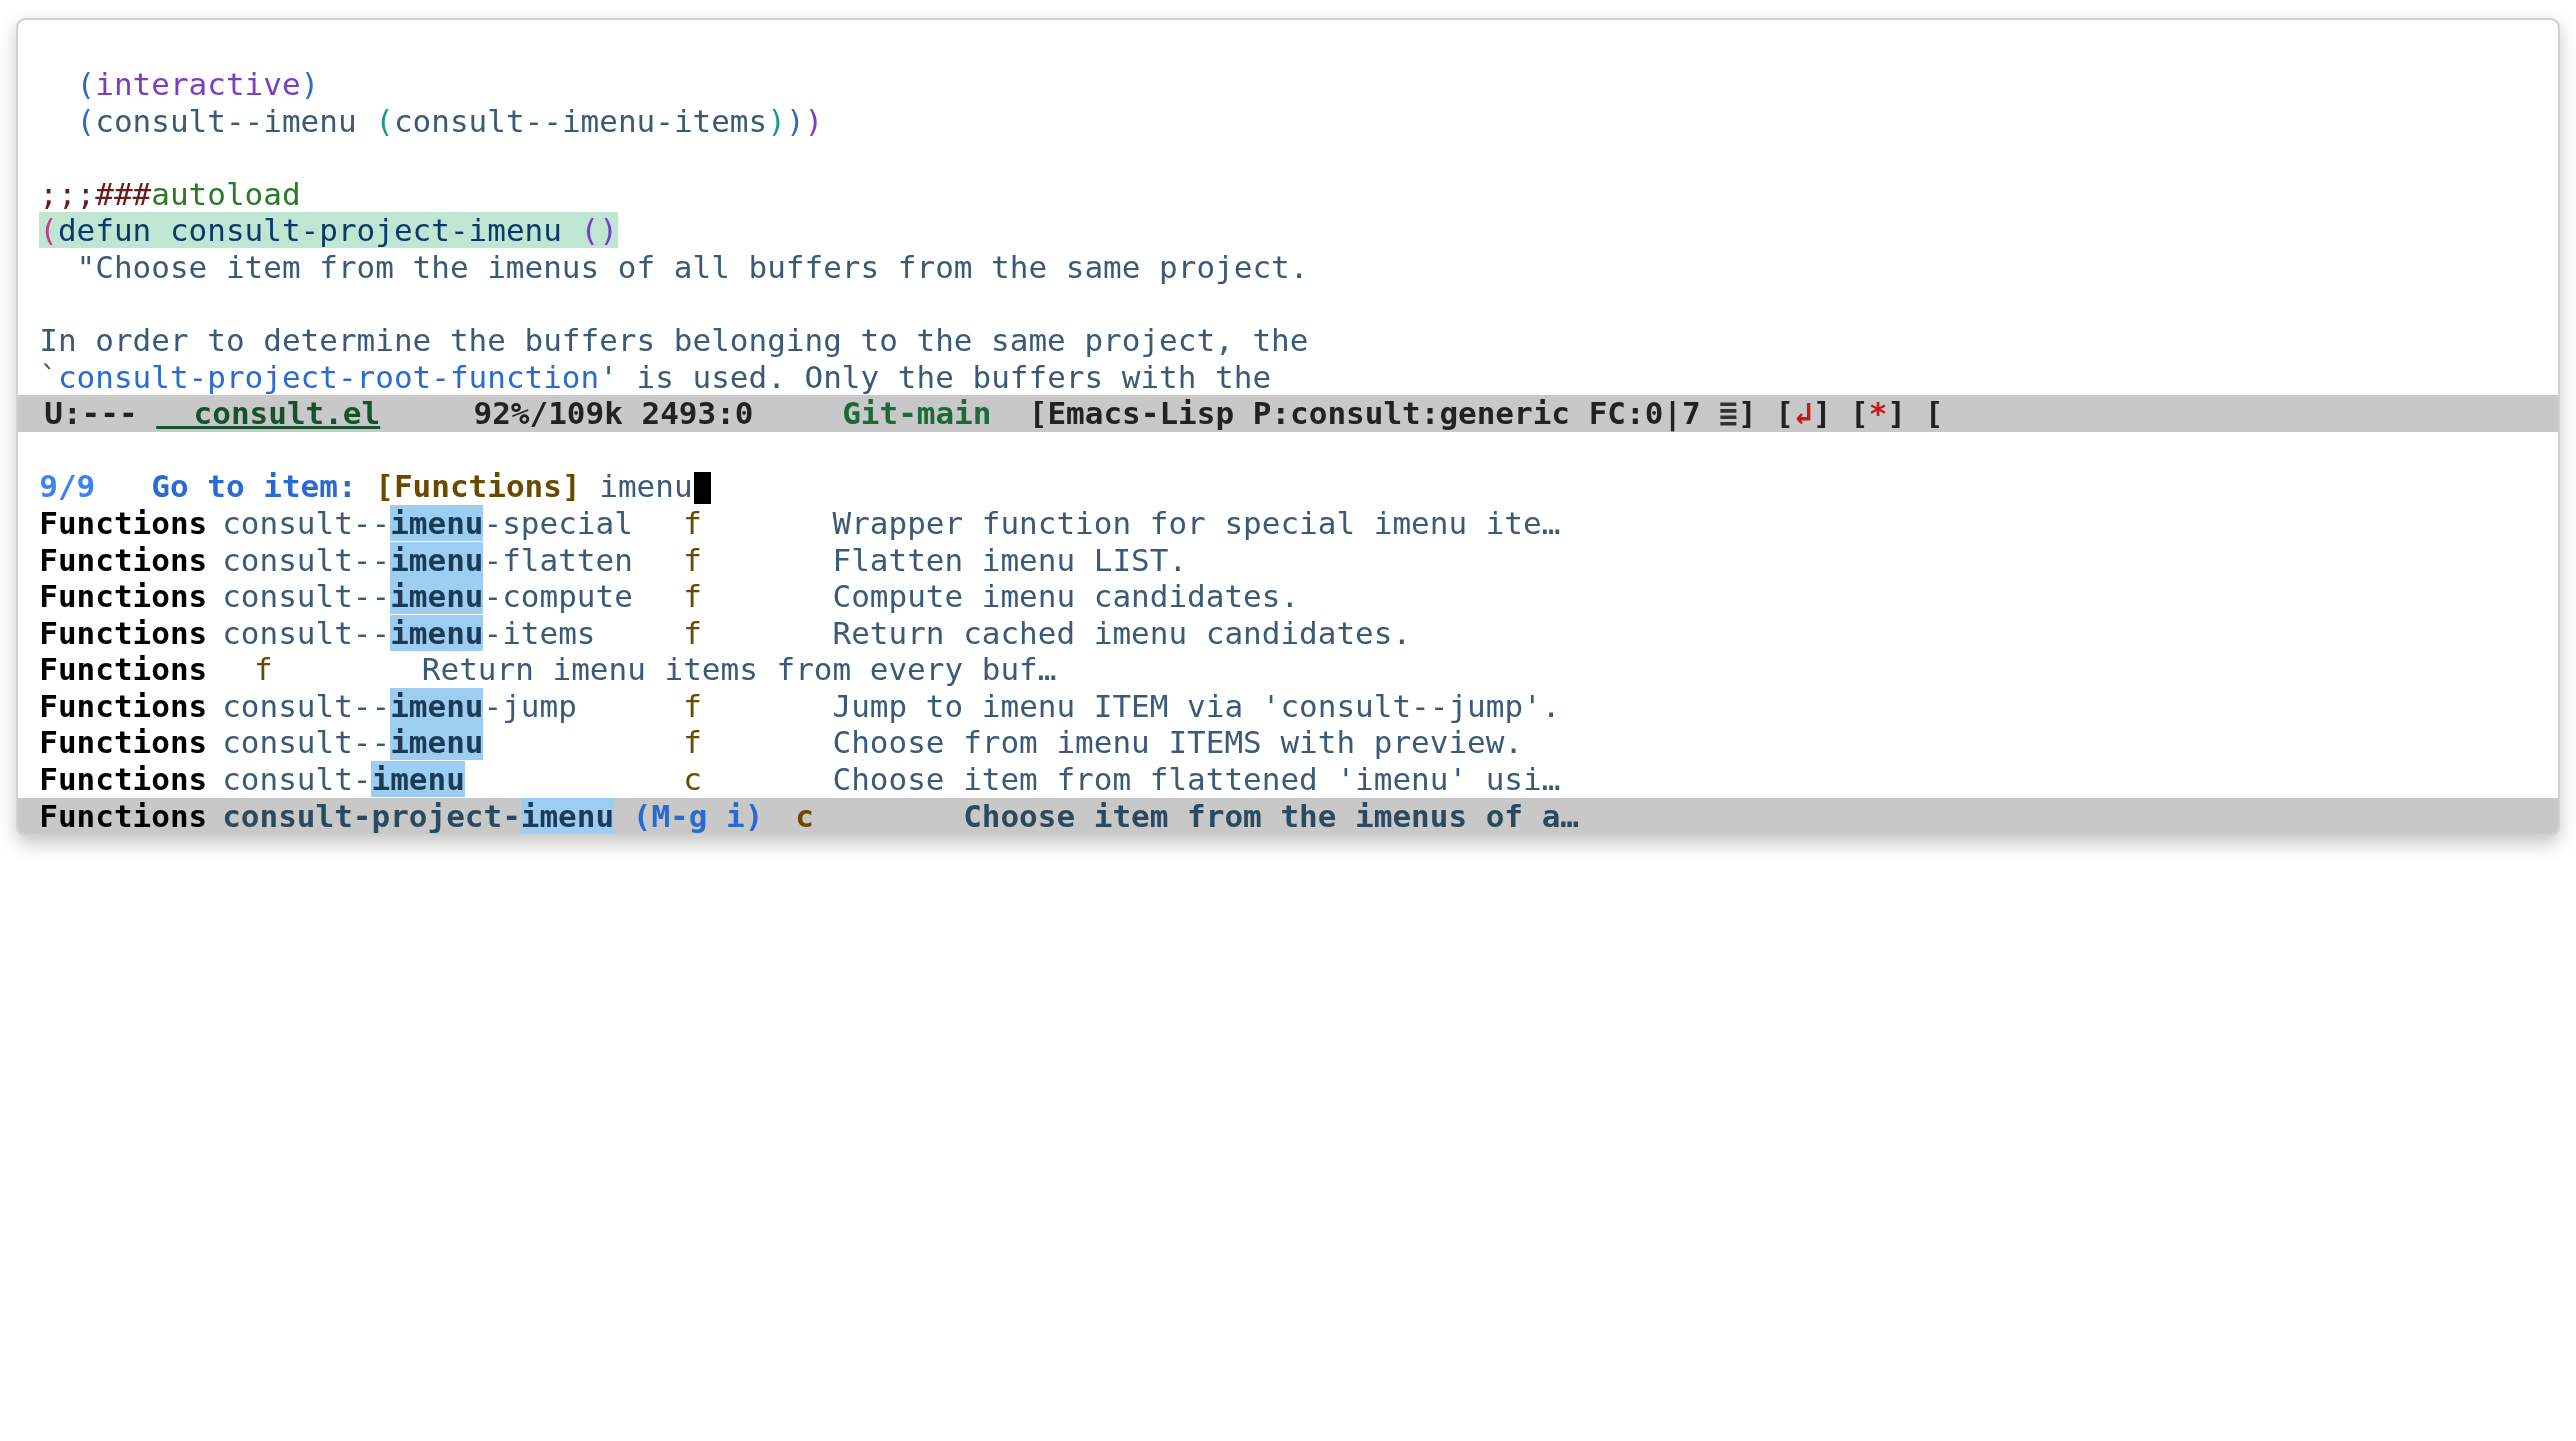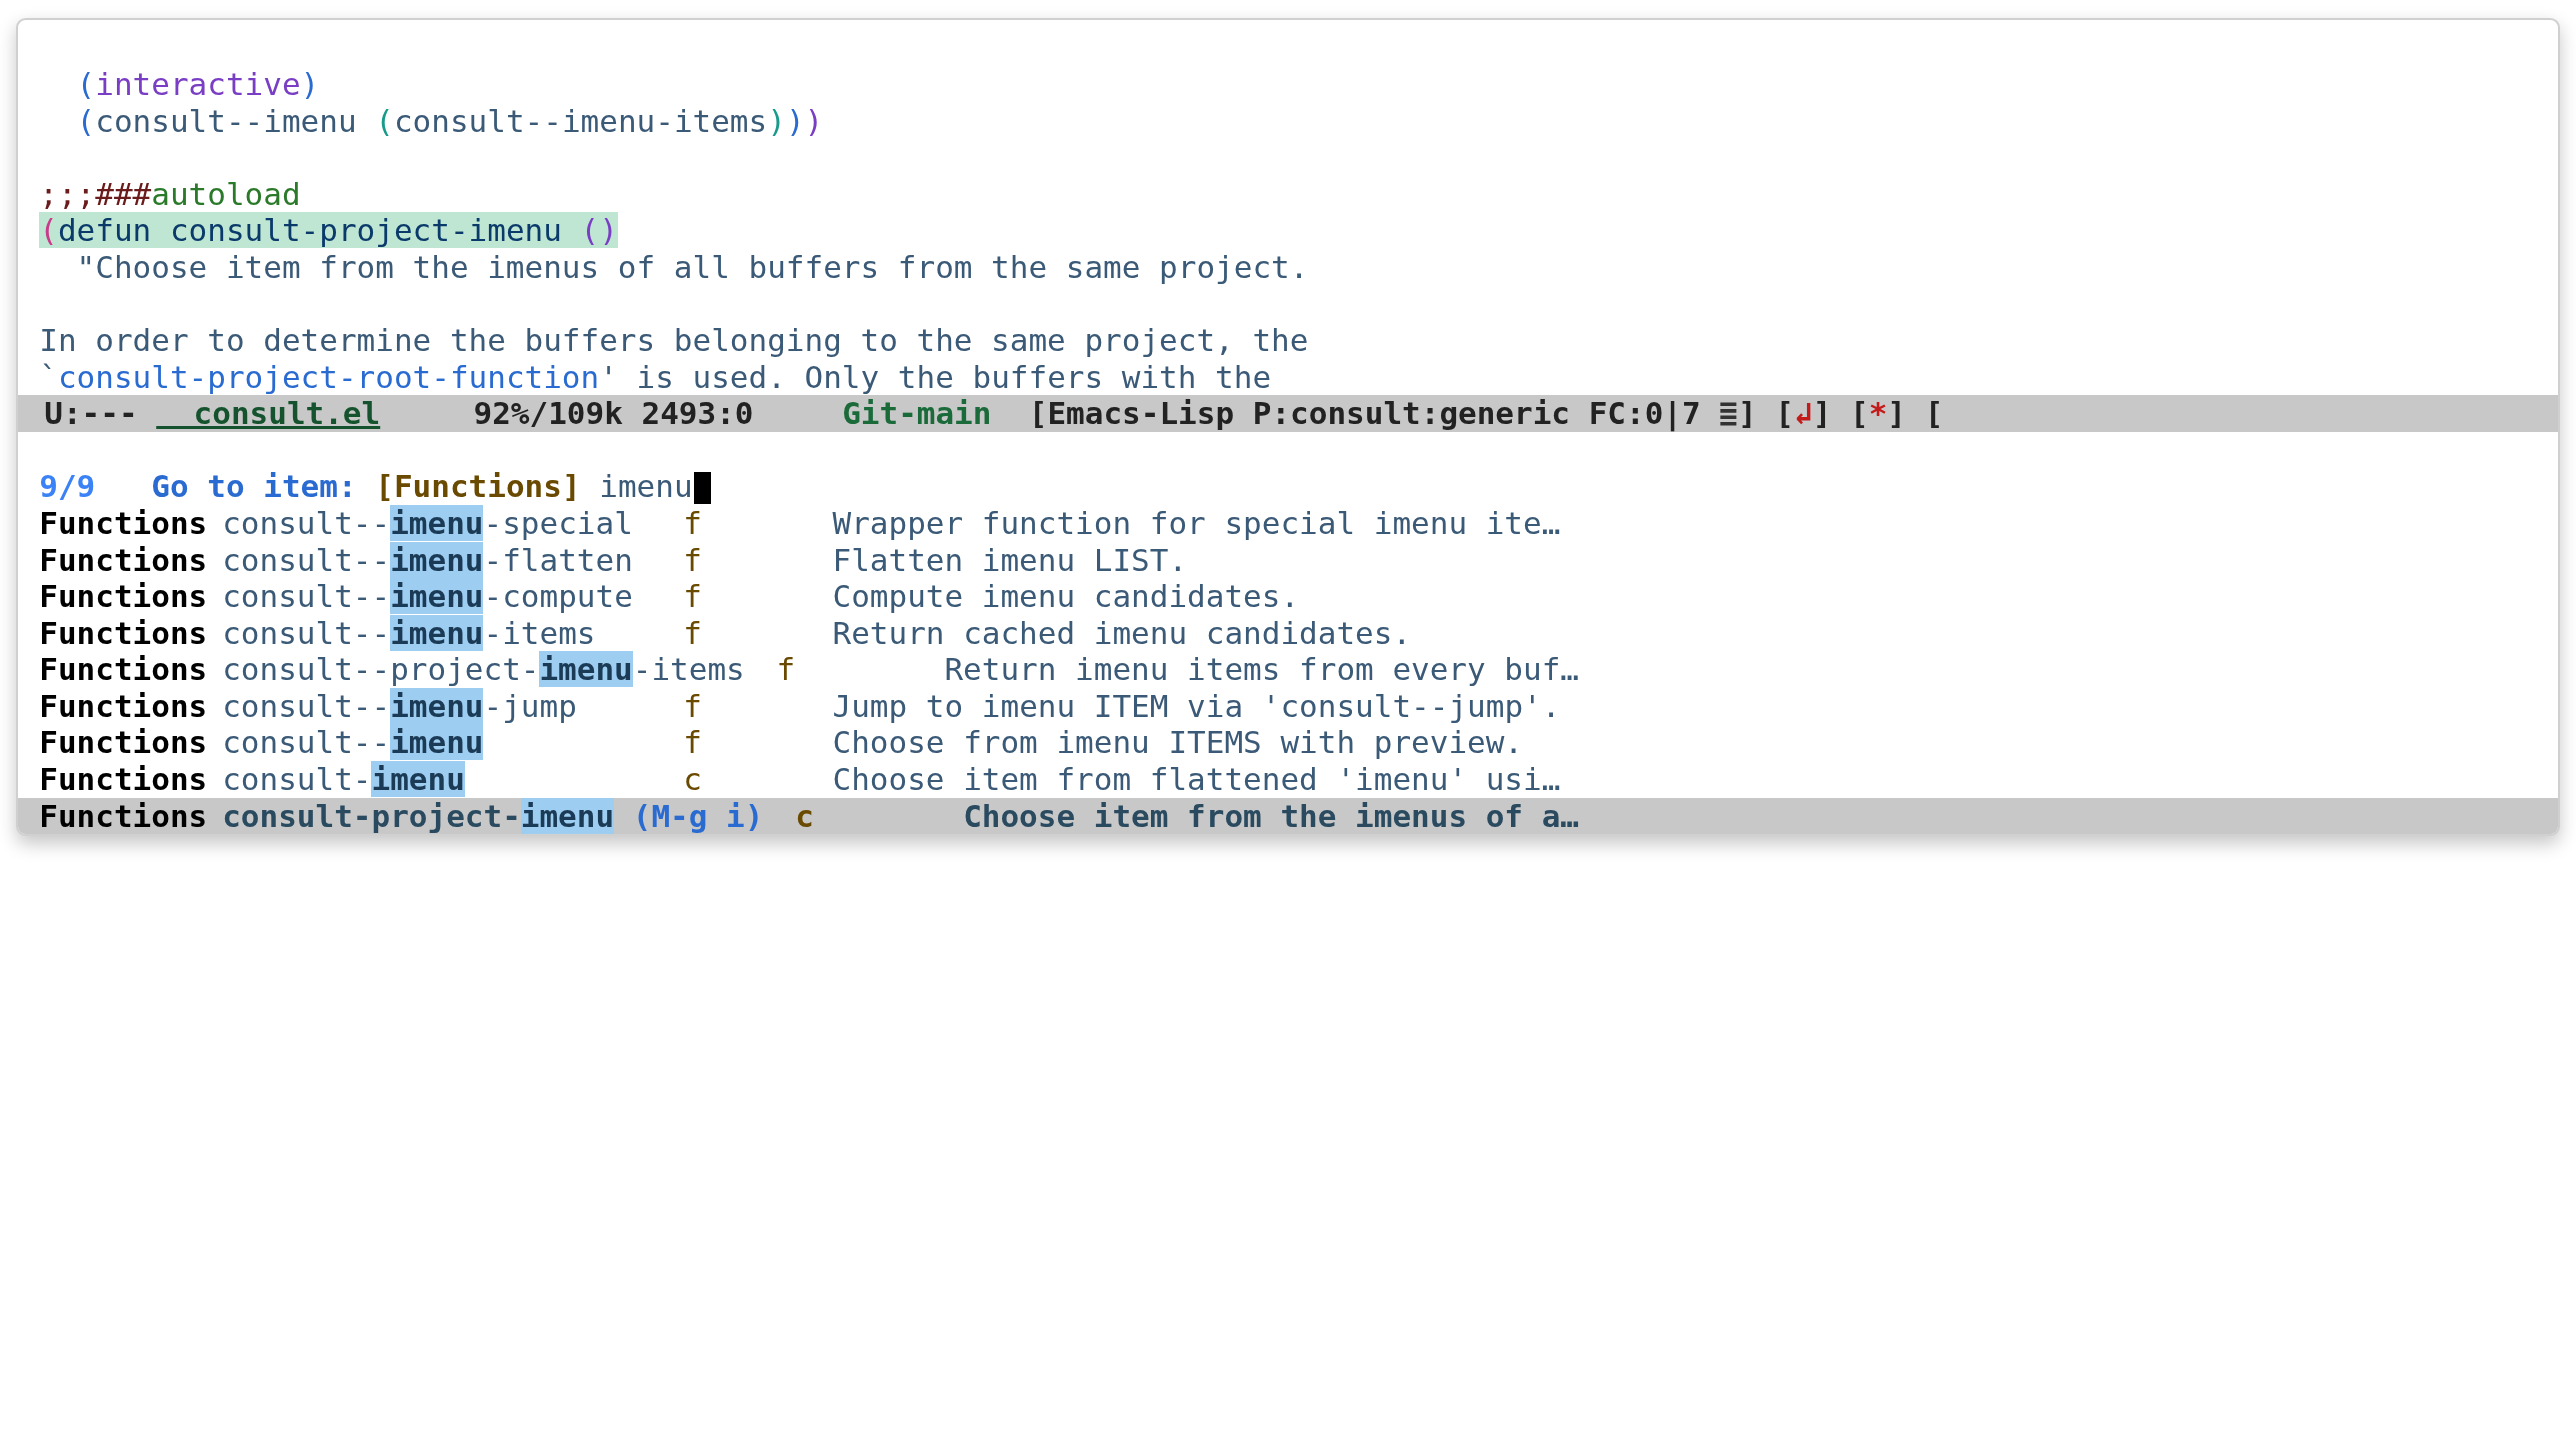--- a/index.html
+++ b/index.html
@@ -126,21 +126,21 @@
   </div>
 
   <div class="minibuffer">
 <span class="mb-count">9/9</span><span class="mb-prompt">   Go to item: </span><span class="mb-group">[</span><span class="mb-group">Functions</span><span class="mb-group">]</span><span class="mb-input"> imenu</span><span class="cursor-block"></span></div>
 
   <div class="cand-list" id="cand-list">
       <div class="cand"><span class="category">Functions </span><span class="name"><span>consult--</span><span class="match">imenu</span><span>-special</span></span><span class="pad">  </span><span class="type">f</span><span class="pad">     </span><span class="doc">Wrapper function for special imenu ite…</span></div>
       <div class="cand"><span class="category">Functions </span><span class="name"><span>consult--</span><span class="match">imenu</span><span>-flatten</span></span><span class="pad">  </span><span class="type">f</span><span class="pad">     </span><span class="doc">Flatten imenu LIST.</span></div>
       <div class="cand"><span class="category">Functions </span><span class="name"><span>consult--</span><span class="match">imenu</span><span>-compute</span></span><span class="pad">  </span><span class="type">f</span><span class="pad">     </span><span class="doc">Compute imenu candidates.</span></div>
       <div class="cand"><span class="category">Functions </span><span class="name"><span>consult--</span><span class="match">imenu</span><span>-items</span></span><span class="pad">    </span><span class="type">f</span><span class="pad">     </span><span class="doc">Return cached imenu candidates.</span></div>
-      <div class="cand"><span class="category">Functions </span><span class="name"><span>consult--project-</span><span class="match">imenu</span><span>-items</span></span><span class="pad"> </span><span class="type">f</span><span class="pad">      </span><span class="doc">Return imenu items from every buf…</span></div>
+      <div class="cand"><span class="category">Functions </span><span class="pad"> </span><span class="type">f</span><span class="pad">      </span><span class="doc">Return imenu items from every buf…</span></div>
       <div class="cand"><span class="category">Functions </span><span class="name"><span>consult--</span><span class="match">imenu</span><span>-jump</span></span><span class="pad">     </span><span class="type">f</span><span class="pad">     </span><span class="doc">Jump to imenu ITEM via 'consult--jump'.</span></div>
       <div class="cand"><span class="category">Functions </span><span class="name"><span>consult--</span><span class="match">imenu</span><span></span></span><span class="pad">          </span><span class="type">f</span><span class="pad">     </span><span class="doc">Choose from imenu ITEMS with preview.</span></div>
       <div class="cand"><span class="category">Functions </span><span class="name"><span>consult-</span><span class="match">imenu</span><span></span></span><span class="pad">           </span><span class="type">c</span><span class="pad">     </span><span class="doc">Choose item from flattened 'imenu' usi…</span></div>
       <div class="cand selected"><span class="category">Functions </span><span class="name"><span>consult-project-</span><span class="match">imenu</span><span></span><span class="key-hint"> (M-g i)</span></span><span class="pad"> </span><span class="type">c</span><span class="pad">      </span><span class="doc">Choose item from the imenus of a…</span></div>
     </div>
 
 </div>
 
 
 </body></html>

